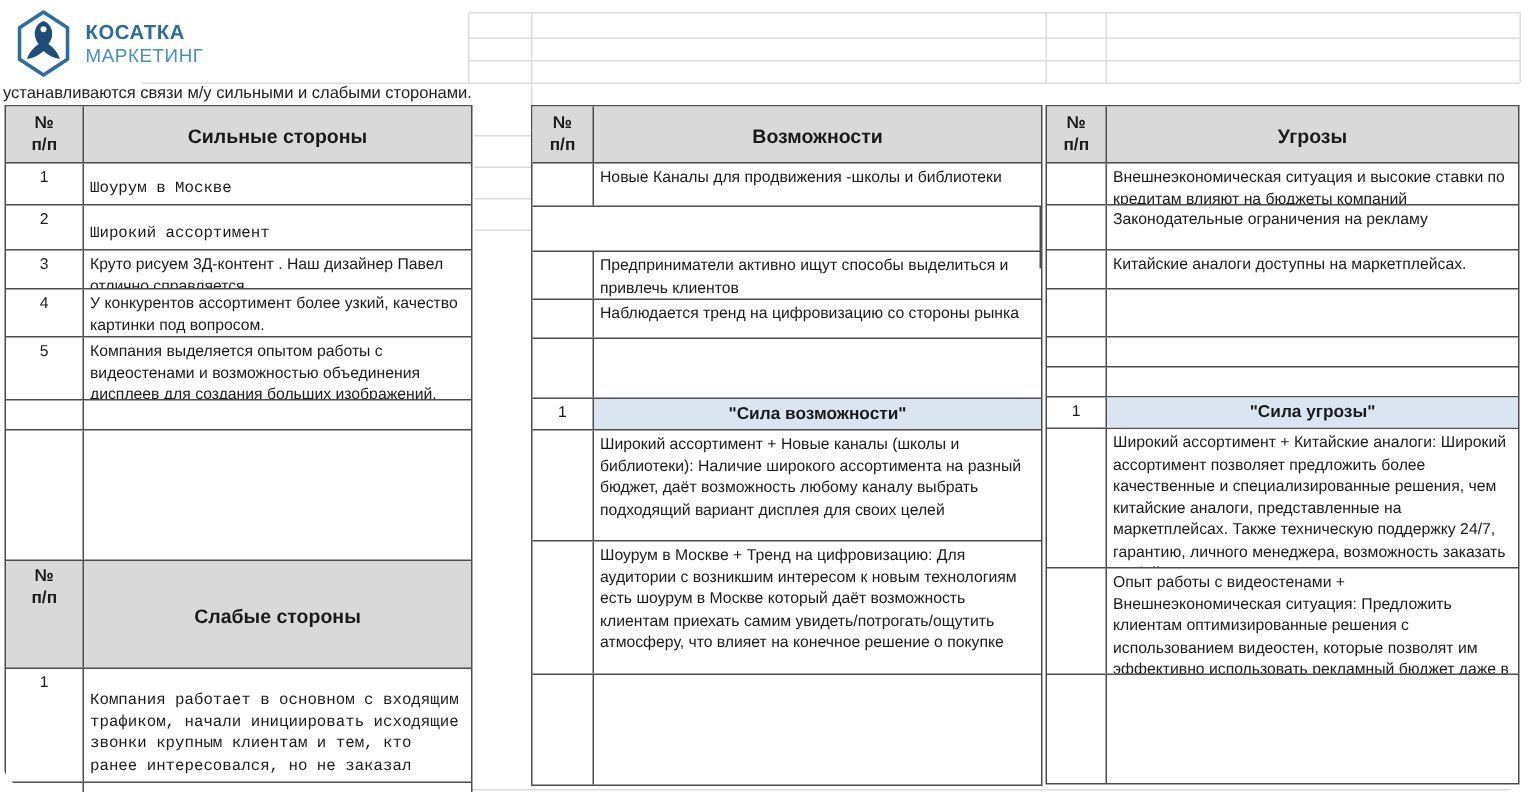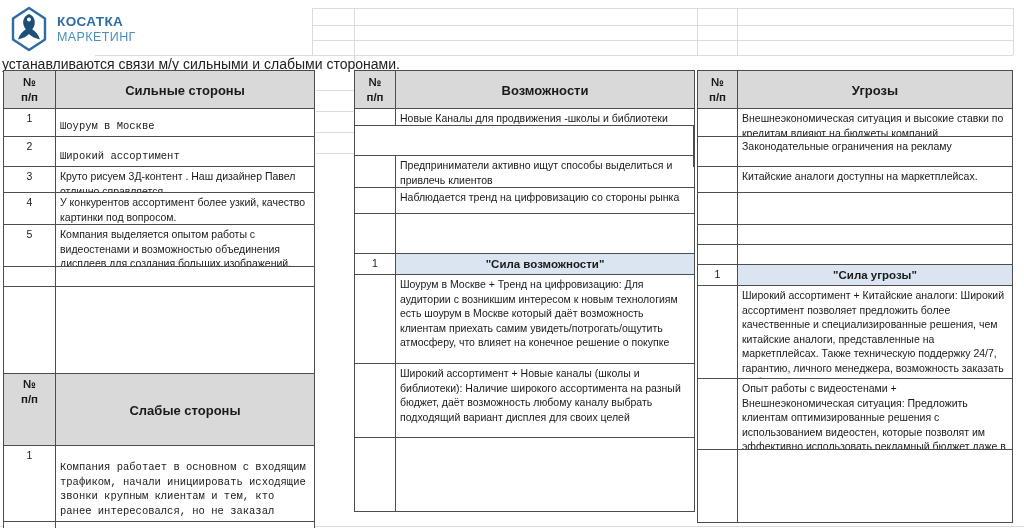--- a/index.html
+++ b/index.html
@@ -1,30 +1,30 @@
 <!DOCTYPE html>
 <html><head>
 <meta charset="utf-8">
 <style>
   * { margin:0; padding:0; box-sizing:border-box; }
   html,body { background:#fff; }
   body { font-family:"Liberation Sans", sans-serif; }
-  .canvas { position:relative; width:1024px; height:528px; background:#ffffff; overflow:hidden; color:#1a1a1a; }
+  .canvas { position:relative; width:1024px; height:528px; background:#ffffff; overflow:hidden; color:#1a1a1a;border-radius:25px; }
 
   
   .gl { position:absolute; background:#dcdcdc; }
   .gl-h { height:1px; }
   .gl-v { width:1px; }
 
   
   .logo { position:absolute; left:10px; top:6px; display:flex; align-items:center; gap:9px; }
   .logo-l1 { font-size:13.5px; font-weight:bold; color:#2d6ca3; letter-spacing:.4px; }
   .logo-l2 { font-size:12.5px; color:#4a8fc0; letter-spacing:.4px; margin-top:1px; }
 
-  .intro { position:absolute; left:2px; top:56px; font-size:14px; color:#222; white-space:nowrap; }
+  .intro { position:absolute; left:2px; top:56px; font-size:11px; color:#222; white-space:nowrap; }
 
   
   .tbl { position:absolute; display:flex; flex-direction:column; border:1px solid #4d4d4d; background:#fff; }
   .row { display:flex; flex:0 0 auto; border-bottom:1px solid #4d4d4d; }
   .row:last-child { border-bottom:none; }
   .num { flex:0 0 52px; border-right:1px solid #4d4d4d; text-align:center; padding-top:2px; font-size:10.5px; line-height:14px; }
   .t-mid .num { flex-basis:41px; }
   .t-thr .num { flex-basis:40px; }
   .txt { flex:1; padding:2px 4px 1px 4px; font-size:10.5px; line-height:14.5px; overflow:hidden; }
 
@@ -121,21 +121,21 @@
       <div class="txt"></div>
     </div>
   </div>
 
   <div class="tbl t-mid" style="left:354px;top:70px;width:341px;">
     <div class="row hdr" style="height:38px;">
       <div class="num">№
 п/п</div>
       <div class="txt">Возможности</div>
     </div>
-    <div class="row" style="height:17px;">
+    <div class="row" style="height:29px;">
       <div class="num"></div>
       <div class="txt">Новые Каналы для продвижения -школы и библиотеки</div>
     </div>
     <div class="row" style="height:30px;flex-direction:column;">
       <div class="num"></div>
       <div class="txt">Интерес к 3D технологиям поддерживается благодаря регулярным публикациям в TikTok.</div>
     </div>
     <div class="row" style="height:32px;">
       <div class="num"></div>
       <div class="txt">Предприниматели активно ищут способы выделиться и привлечь клиентов</div>
@@ -145,27 +145,27 @@
       <div class="txt">Наблюдается тренд на цифровизацию со стороны рынка</div>
     </div>
     <div class="row" style="height:40px;">
       <div class="num"></div>
       <div class="txt"></div>
     </div>
     <div class="row blue" style="height:21px;">
       <div class="num">1</div>
       <div class="txt">"Сила возможности"</div>
     </div>
+    <div class="row" style="height:74px;">
+      <div class="num"></div>
+      <div class="txt">Широкий ассортимент + Новые каналы (школы и библиотеки): Наличие широкого ассортимента на разный бюджет, даёт возможность любому каналу выбрать подходящий вариант дисплея для своих целей</div>
+    </div>
     <div class="row" style="height:89px;">
       <div class="num"></div>
       <div class="txt">Шоурум в Москве + Тренд на цифровизацию: Для аудитории с возникшим интересом к новым технологиям есть шоурум в Москве который даёт возможность клиентам приехать самим увидеть/потрогать/ощутить атмосферу, что влияет на конечное решение о покупке</div>
-    </div>
-    <div class="row" style="height:74px;">
-      <div class="num"></div>
-      <div class="txt">Широкий ассортимент + Новые каналы (школы и библиотеки): Наличие широкого ассортимента на разный бюджет, даёт возможность любому каналу выбрать подходящий вариант дисплея для своих целей</div>
     </div>
     <div class="row" style="height:73px;">
       <div class="num"></div>
     </div>
   </div>
 
   <div class="tbl t-thr" style="left:697px;top:70px;width:316px;">
     <div class="row hdr" style="height:38px;">
       <div class="num">№
 п/п</div>

